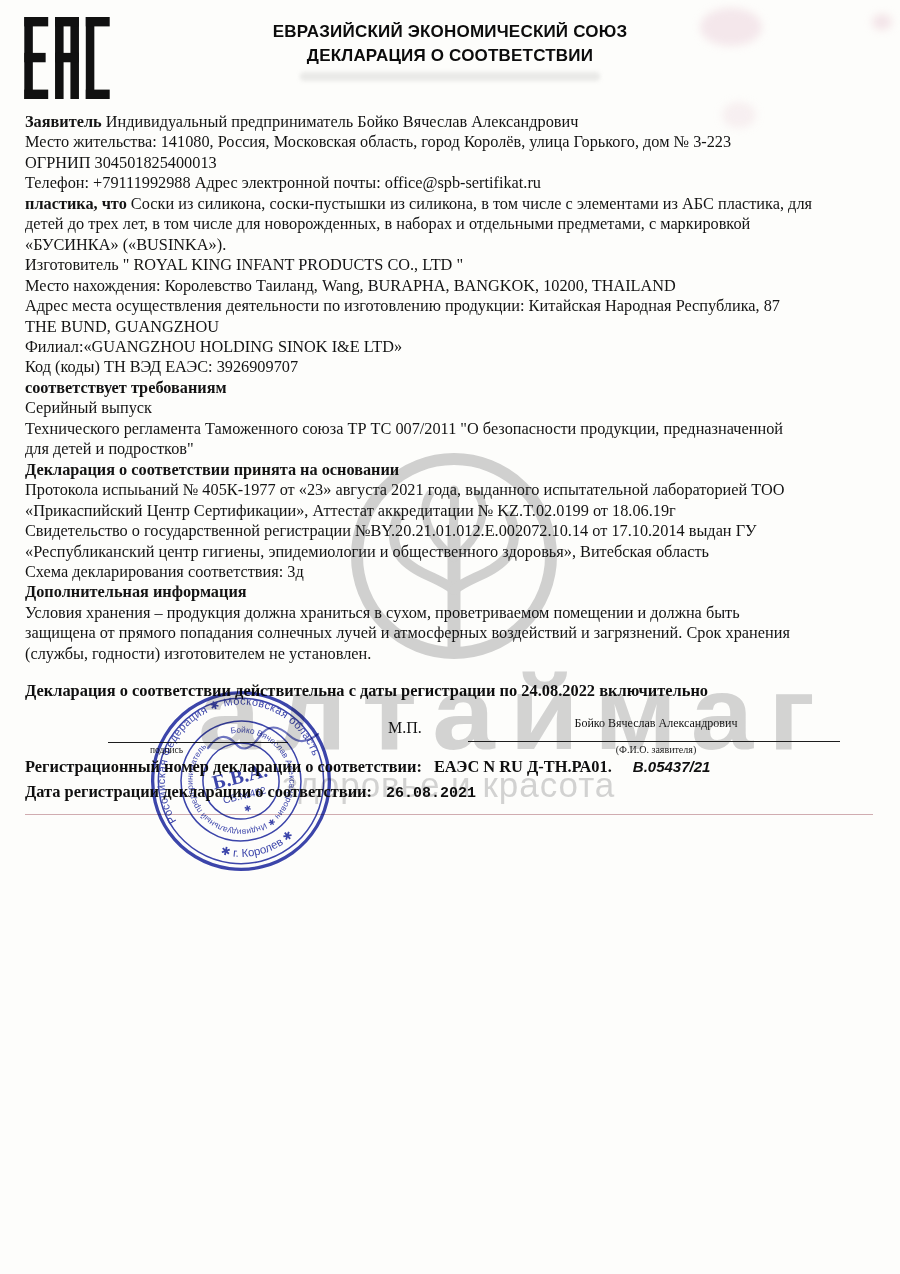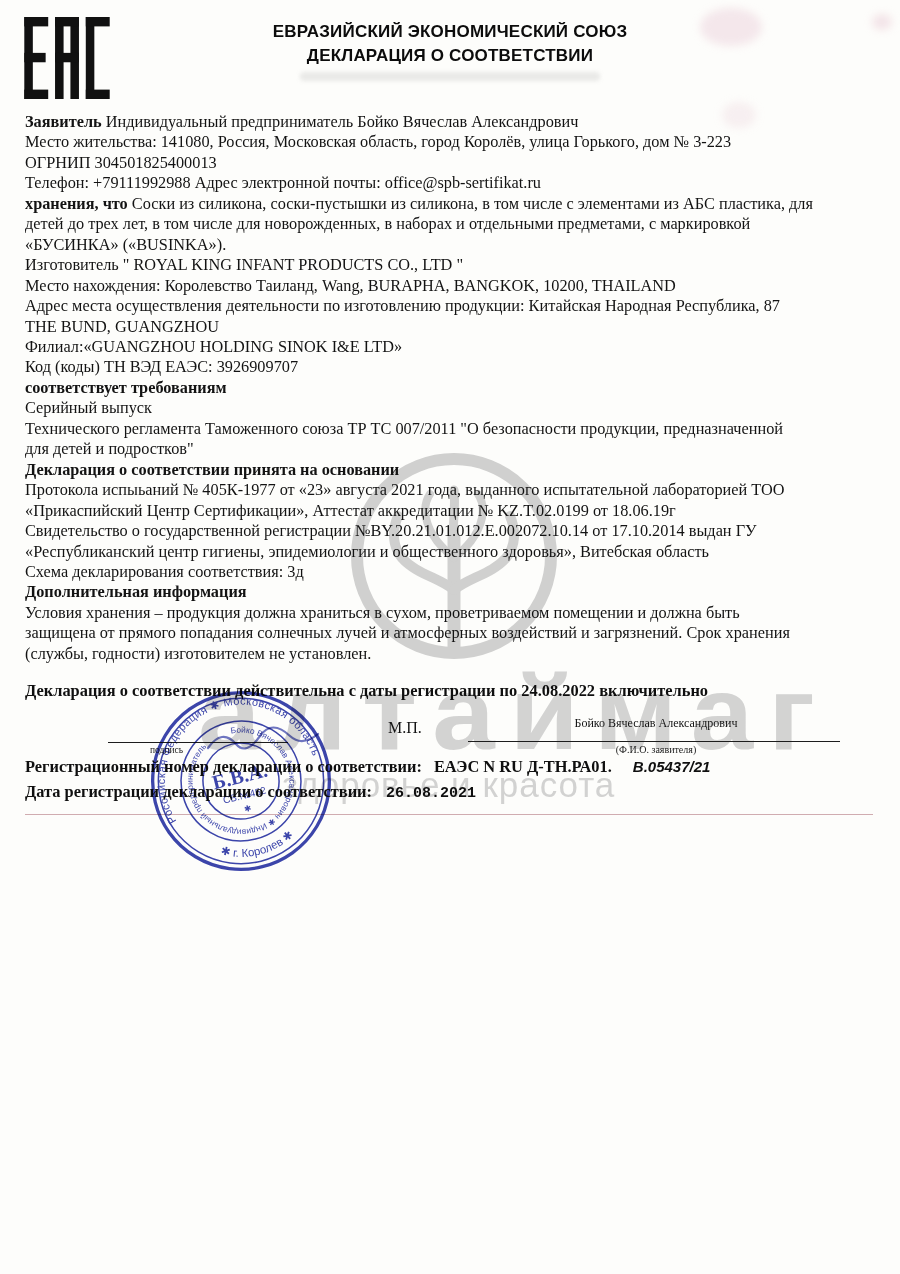--- a/index.html
+++ b/index.html
@@ -112,21 +112,21 @@
   <div class="body-lines">
 
       <div class="line"><span class="lead">Заявитель</span><span> Индивидуальный предприниматель Бойко Вячеслав Александрович</span></div>
 
       <div class="line"><span class="lead"></span><span>Место жительства: 141080, Россия, Московская область, город Королёв, улица Горького, дом № 3-223</span></div>
 
       <div class="line"><span class="lead"></span><span>ОГРНИП 304501825400013</span></div>
 
       <div class="line"><span class="lead"></span><span>Телефон: +79111992988 Адрес электронной почты: office@spb-sertifikat.ru</span></div>
 
-      <div class="line"><span class="lead">хранения, что</span><span> Соски из силикона, соски-пустышки из силикона, в том числе с элементами из АБС пластика, для</span></div>
+      <div class="line"><span class="lead">пластика, что</span><span> Соски из силикона, соски-пустышки из силикона, в том числе с элементами из АБС пластика, для</span></div>
 
       <div class="line"><span class="lead"></span><span>детей до трех лет, в том числе для новорожденных, в наборах и отдельными предметами, с маркировкой</span></div>
 
       <div class="line"><span class="lead"></span><span>«БУСИНКА» («BUSINKA»).</span></div>
 
       <div class="line"><span class="lead"></span><span>Изготовитель " ROYAL KING INFANT PRODUCTS CO., LTD "</span></div>
 
       <div class="line"><span class="lead"></span><span>Место нахождения: Королевство Таиланд, Wang, BURAPHA, BANGKOK, 10200, THAILAND</span></div>
 
       <div class="line"><span class="lead"></span><span>Адрес места осуществления деятельности по изготовлению продукции: Китайская Народная Республика, 87</span></div>

